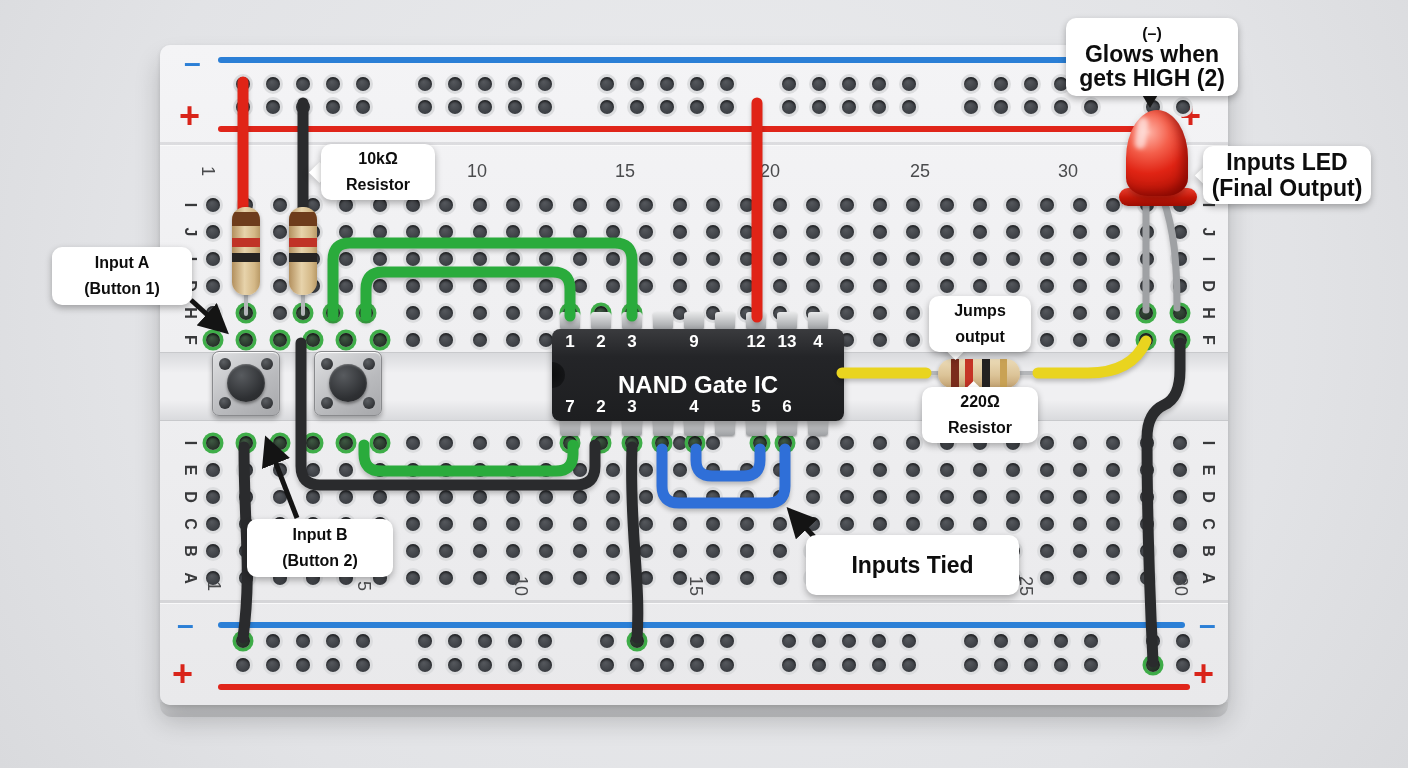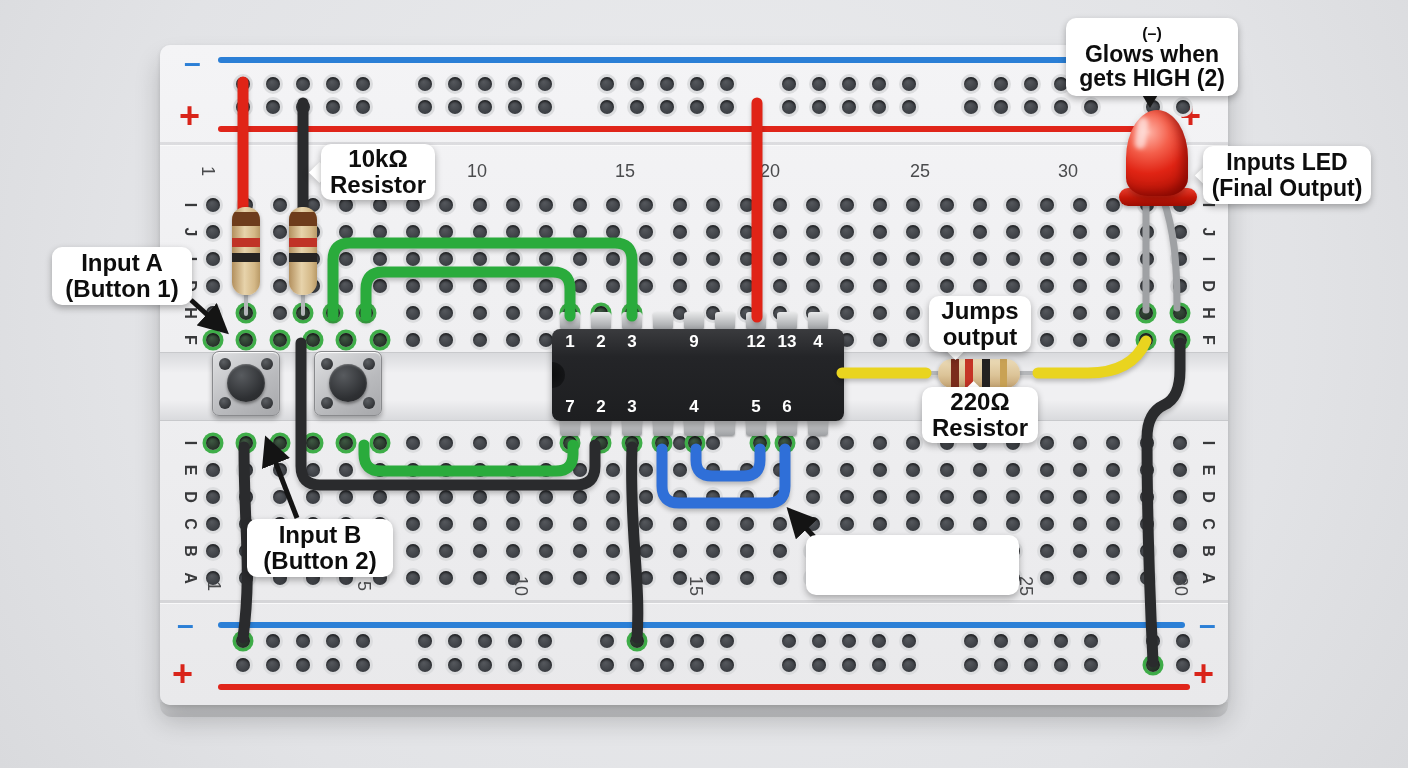--- a/index.html
+++ b/index.html
@@ -65,21 +65,21 @@
       background:radial-gradient(circle at 36% 26%, #ffb3a6 0%, #f4604c 28%, #e02414 55%, #a90e02 92%);
       box-shadow:inset -6px -4px 10px rgba(90,0,0,.45), 0 3px 6px rgba(0,0,0,.25);}
   .led .rim{position:absolute;left:1px;top:88px;width:78px;height:18px;border-radius:9px/50%;
       background:linear-gradient(180deg,#ee4130 0%,#c41708 55%,#9c0d02 100%);
       box-shadow:0 2px 4px rgba(0,0,0,.3);}
   .led .hl{position:absolute;left:18px;top:17px;width:11px;height:32px;border-radius:8px;
       background:rgba(255,255,255,.6);filter:blur(2px);transform:rotate(7deg);}
   .callout{position:absolute;background:#fff;border-radius:10px;z-index:9;color:#0d0d0d;
       font-weight:700;text-align:center;box-shadow:0 3px 7px rgba(0,0,0,.30);
       display:flex;flex-direction:column;justify-content:center;box-sizing:border-box;padding:3px 6px;}
-  .callout .l{font-size:24px;line-height:26px;white-space:nowrap;}
+  .callout .l{font-size:16px;line-height:26px;white-space:nowrap;}
   .callout .sm{font-size:16px;line-height:17px;font-weight:700;}
   .tail{position:absolute;width:15px;height:15px;background:#fff;transform:rotate(45deg);z-index:8;
       box-shadow:0 3px 6px rgba(0,0,0,.18);}
   .tail-black{position:absolute;width:0;height:0;z-index:8;
       border-left:9px solid transparent;border-right:9px solid transparent;border-top:15px solid #191919;}
   svg{position:absolute;left:0;top:0;z-index:5;pointer-events:none;}
   #wires{filter:drop-shadow(0 3px 2px rgba(0,0,0,.22));}
   #arrows{z-index:8;}
   .wire{fill:none;stroke-linecap:round;stroke-width:11px;}
   .lead{fill:none;stroke:#b4b6b9;stroke-width:4px;stroke-linecap:round;}
@@ -664,20 +664,21 @@
         <span class="ic-num" style="left: 18px; top: 3px;">1</span>
         <span class="ic-num" style="left: 49px; top: 3px;">2</span>
         <span class="ic-num" style="left: 80px; top: 3px;">3</span>
         <span class="ic-num" style="left: 111px; top: 3px;"></span>
         <span class="ic-num" style="left: 142px; top: 3px;">9</span>
         <span class="ic-num" style="left: 173px; top: 3px;"></span>
         <span class="ic-num" style="left: 204px; top: 3px;">12</span>
         <span class="ic-num" style="left: 235px; top: 3px;">13</span>
         <span class="ic-num" style="left: 266px; top: 3px;">4</span>
       </div>
+    <div class="ic-title" style="top:44px;font-size:24px;line-height:24px">NAND Gate IC</div>
     <div id="ic-bot-nums">
         <span class="ic-num" style="left: 18px; top: 68px;">7</span>
         <span class="ic-num" style="left: 49px; top: 68px;">2</span>
         <span class="ic-num" style="left: 80px; top: 68px;">3</span>
         <span class="ic-num" style="left: 111px; top: 68px;"></span>
         <span class="ic-num" style="left: 142px; top: 68px;">4</span>
         <span class="ic-num" style="left: 173px; top: 68px;"></span>
         <span class="ic-num" style="left: 204px; top: 68px;">5</span>
         <span class="ic-num" style="left: 235px; top: 68px;">6</span>
         <span class="ic-num" style="left: 266px; top: 68px;"></span>
@@ -751,20 +752,21 @@
     <div class="l">Input A</div>
     <div class="l">(Button 1)</div>
   </div>
 
   <div class="callout" style="left:247px;top:519px;width:146px;height:58px">
     <div class="l">Input B</div>
     <div class="l">(Button 2)</div>
   </div>
 
   <div class="callout" style="left:806px;top:535px;width:213px;height:60px">
+    <div class="l" style="font-size:23px">Inputs Tied</div>
   </div>
 
   <div class="tail" style="left:948px;top:342px"></div>
   <div class="callout" style="left:929px;top:296px;width:102px;height:56px">
     <div class="l">Jumps</div>
     <div class="l">output</div>
   </div>
 
   <div class="tail" style="left:966px;top:384px"></div>
   <div class="callout" style="left:922px;top:387px;width:116px;height:56px">

